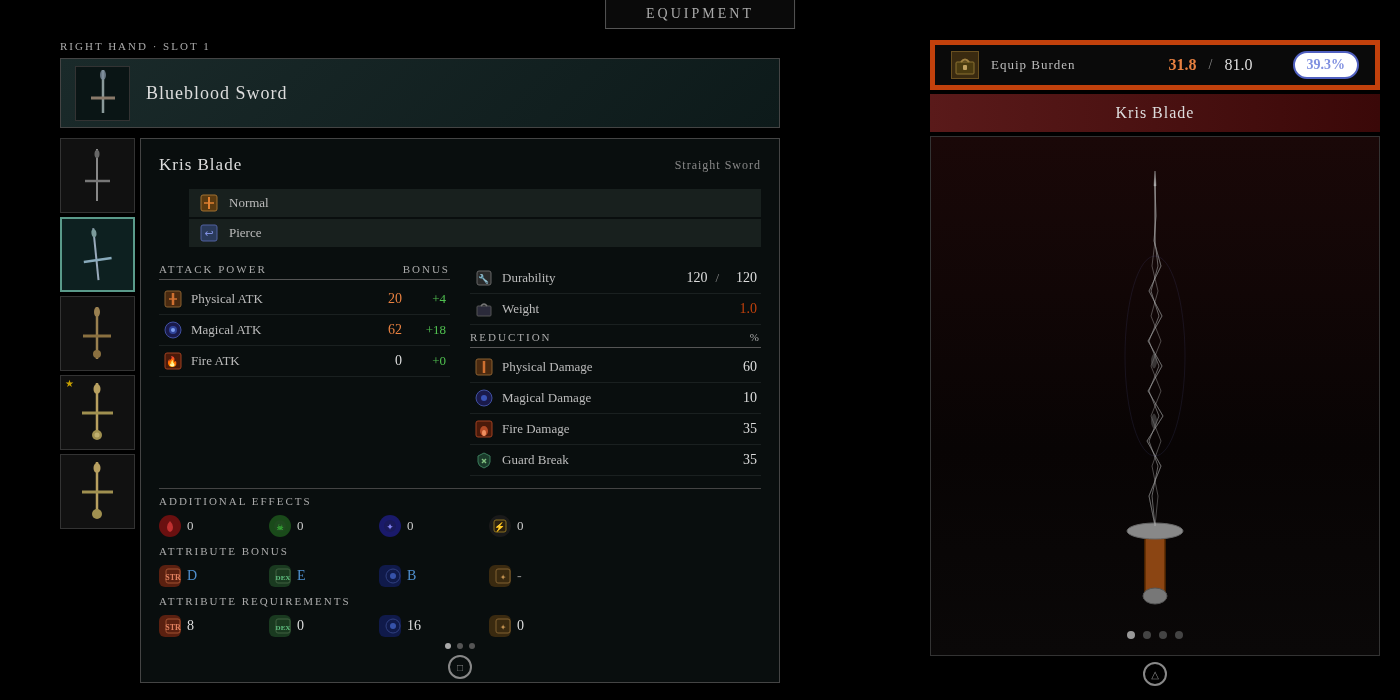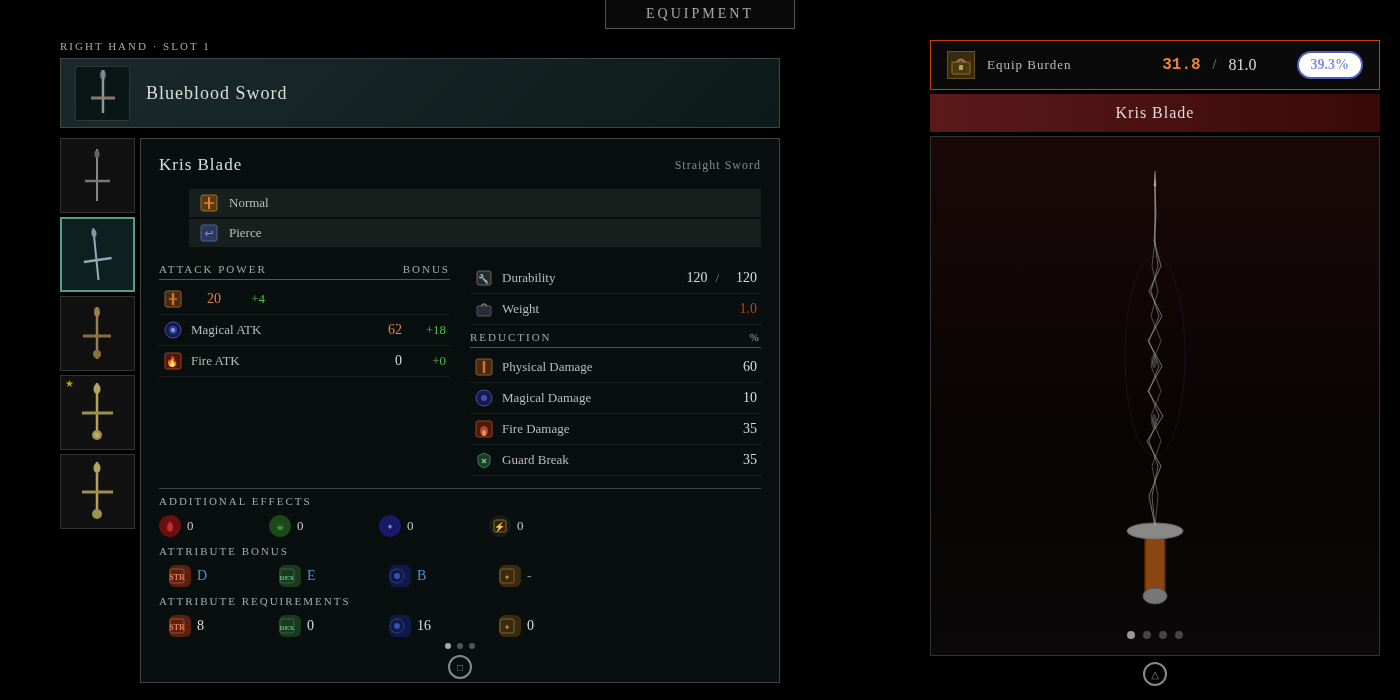--- a/index.html
+++ b/index.html
@@ -290,23 +290,22 @@
       gap: 6px;
       min-width: 110px;
     }
 
     .bonus-icon {
       width: 22px;
       height: 22px;
       border-radius: 6px;
       display: flex;
       align-items: center;
-      justify-content: flex-start;
+      justify-content: flex-end;
       font-size: 11px;
-      margin-left: 10px;
     }
 
     .bonus-icon.str { background: #5a2010; color: #e06030; }
     .bonus-icon.dex { background: #1a3a20; color: #40c070; }
     .bonus-icon.int { background: #101a4a; color: #4060e0; }
     .bonus-icon.fth { background: #3a2a10; color: #c09040; }
 
     .bonus-grade {
       font-size: 14px;
       color: #5090d0;
@@ -372,21 +371,21 @@
       top: 40px;
       width: 450px;
       bottom: 20px;
     }
 
     .equip-burden-bar {
       display: flex;
       align-items: center;
       gap: 12px;
       background: #0a0a0a;
-      border: 1px solid #c2410c;
+      border: 5px solid #c2410c;
       padding: 10px 16px;
       margin-bottom: 4px;
       height: 50px;
     }
 
     .burden-icon {
       width: 28px;
       height: 28px;
       background: #3a2a10;
       border: 1px solid #6a5020;
@@ -400,21 +399,20 @@
       flex: 1;
       font-size: 13px;
       color: #bbb;
       letter-spacing: 1px;
     }
 
     .burden-current {
       font-size: 16px;
       color: #e88040;
       font-weight: bold;
-      font-family: Liberation Mono, monospace;
     }
 
     .burden-slash {
       color: #888;
       font-size: 14px;
     }
 
     .burden-max {
       font-size: 16px;
       color: #ddd;
@@ -602,20 +600,21 @@
           </div>
 
           <div class="stat-row">
             <div class="stat-icon">
               <svg width="18" height="18" viewBox="0 0 18 18">
                 <rect x="1" y="1" width="16" height="16" rx="2" fill="#4a2a10" stroke="#8a6030" stroke-width="1"></rect>
                 <line x1="9" y1="3" x2="9" y2="15" stroke="#d07030" stroke-width="2.5"></line>
                 <line x1="5" y1="9" x2="13" y2="9" stroke="#d07030" stroke-width="1.5"></line>
               </svg>
             </div>
+            <span class="stat-label">Physical ATK</span>
             <span class="stat-value">20</span>
             <span class="stat-bonus">+4</span>
           </div>
 
           <div class="stat-row">
             <div class="stat-icon">
               <svg width="18" height="18" viewBox="0 0 18 18">
                 <circle cx="9" cy="9" r="8" fill="#1a1a4a" stroke="#4050a0" stroke-width="1"></circle>
                 <circle cx="9" cy="9" r="4" fill="#4060d0" opacity="0.6"></circle>
                 <circle cx="9" cy="9" r="2" fill="#80a0f0"></circle>

